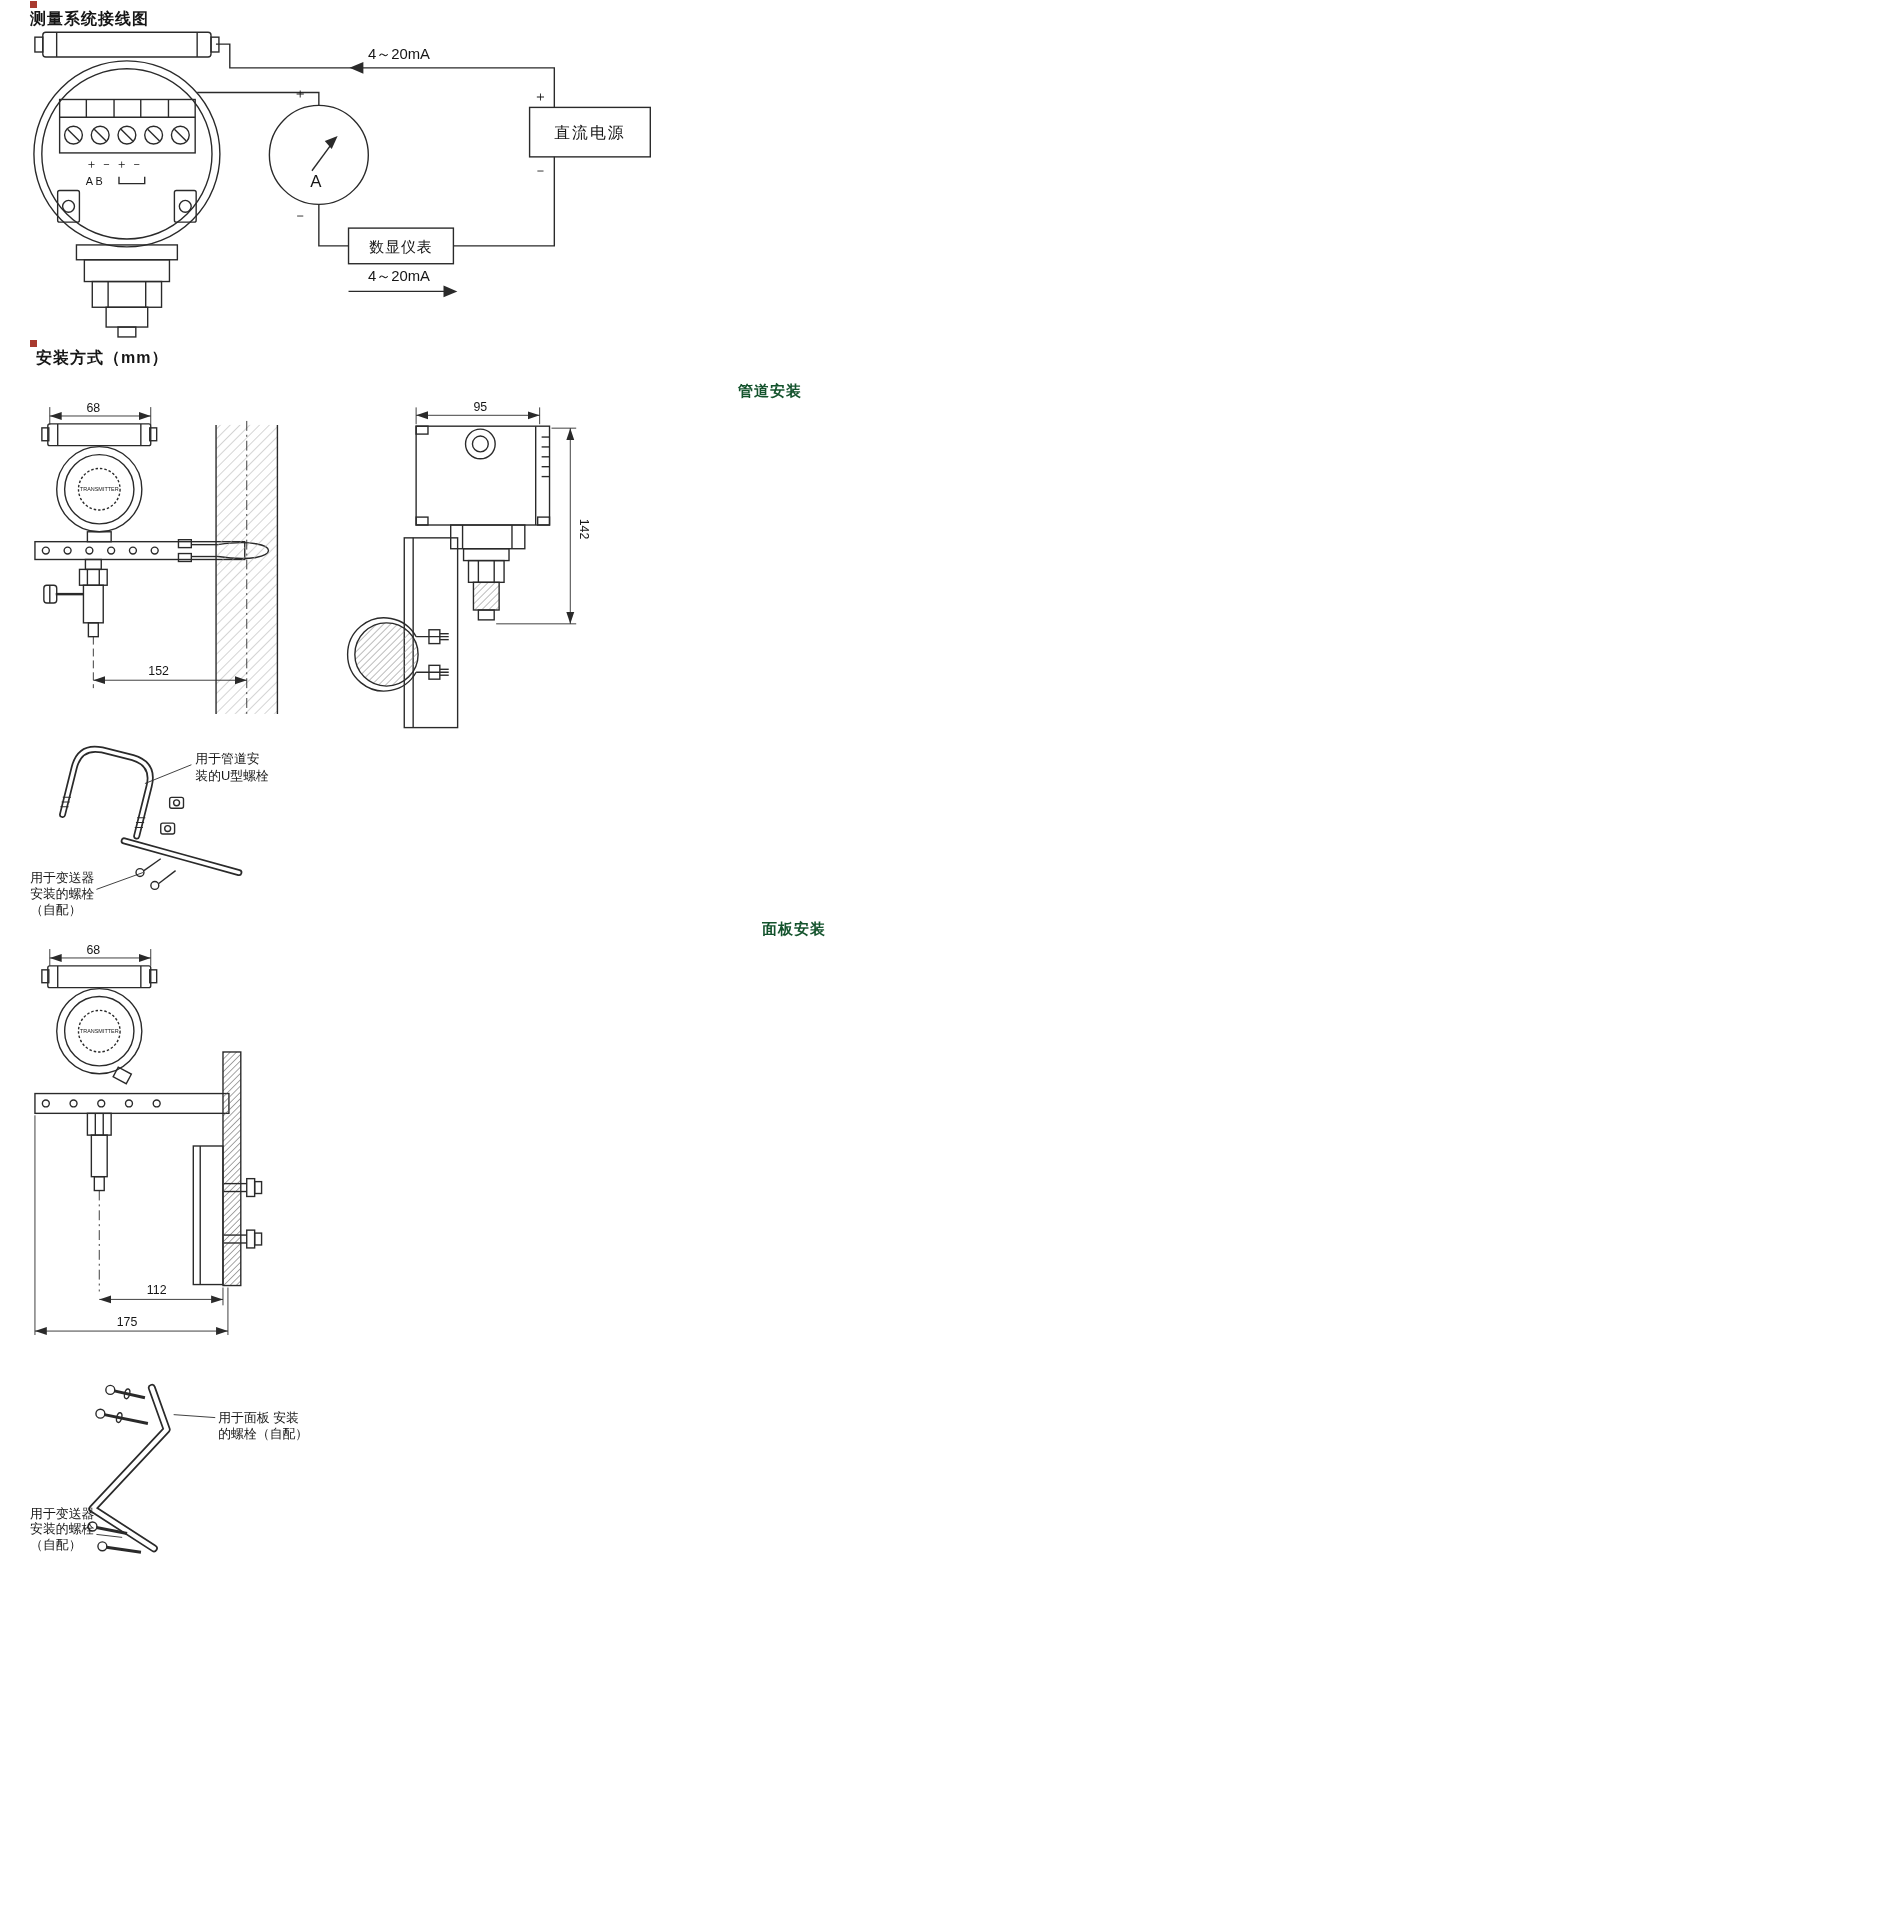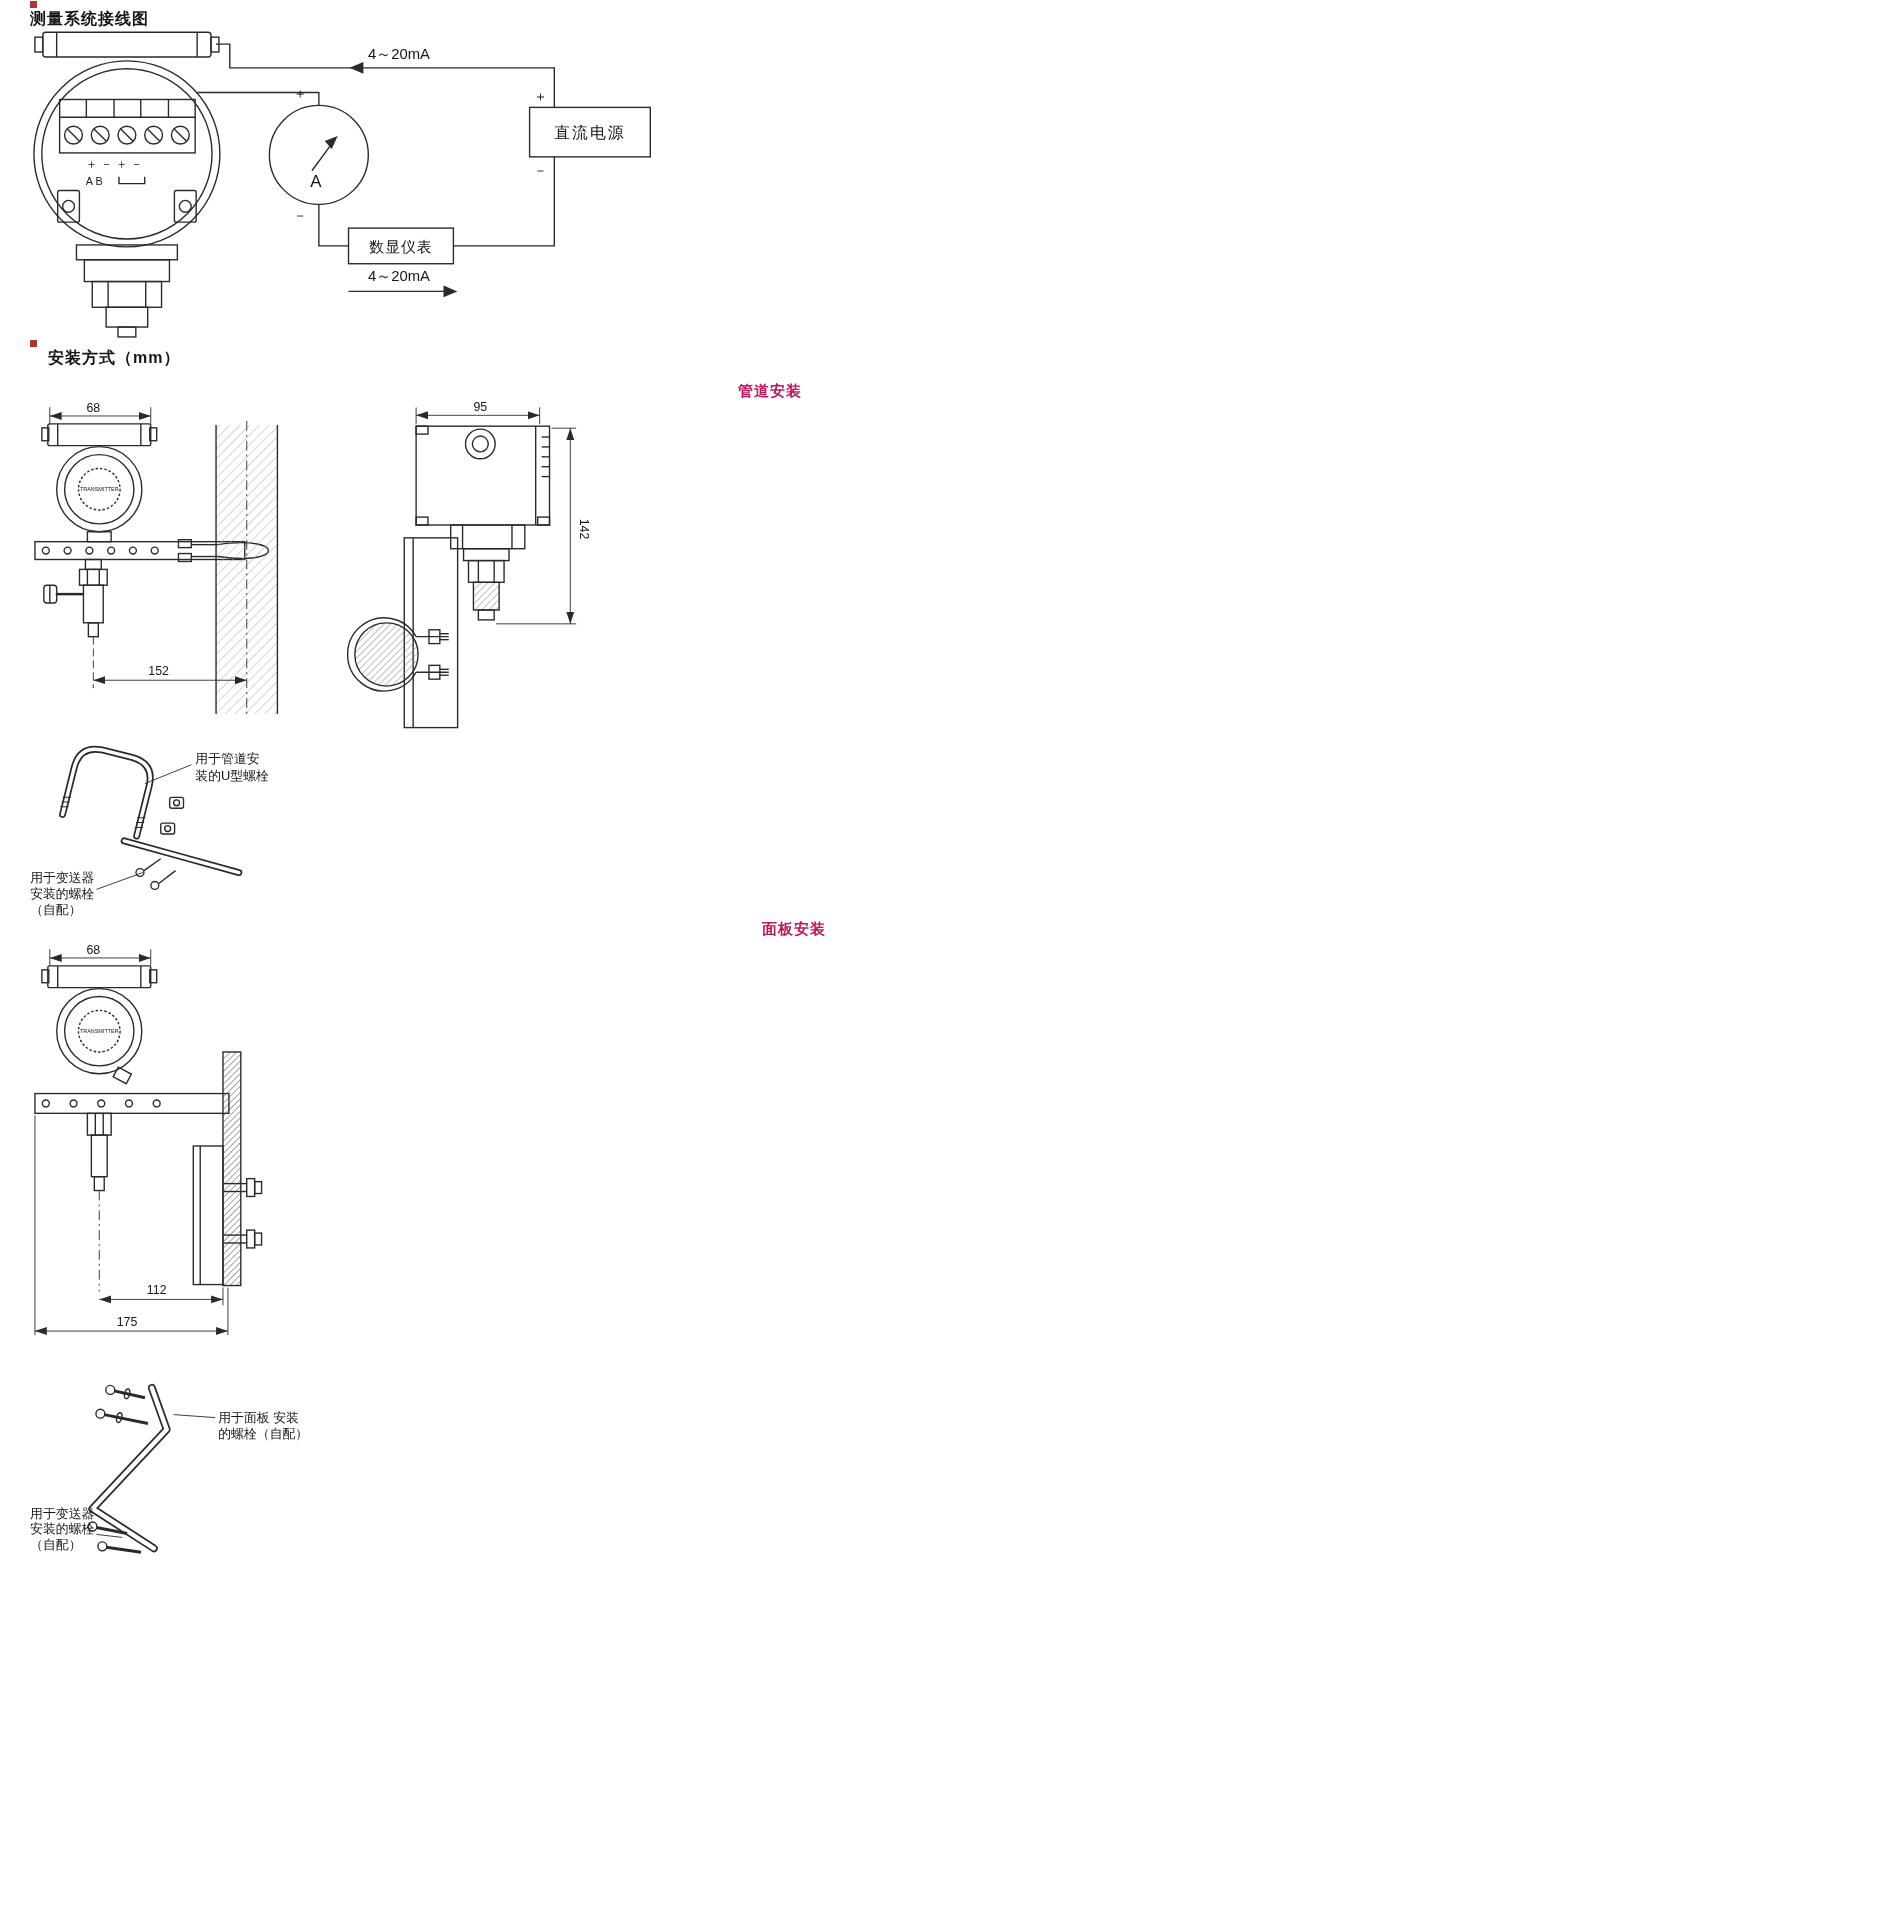--- a/index.html
+++ b/index.html
@@ -1,37 +1,37 @@
 <!DOCTYPE html>
 <html><head>
 <meta charset="utf-8">
 <style>
   * { margin:0; padding:0; box-sizing:border-box; }
   html,body { background:#ffffff; }
   body { font-family:"Liberation Sans","DejaVu Sans",sans-serif; color:#161616; }
   #canvas { position:relative; width:1901px; height:1930px; background:#ffffff; overflow:hidden; }
   .sec-marker { position:absolute; width:7px; height:7px; background:#a8392e; }
   .sec-title { position:absolute; font-size:16px; font-weight:700; color:#161616; letter-spacing:1px; white-space:nowrap; }
-  .sub-title { position:absolute; font-size:15px; font-weight:700; color:#be185d; letter-spacing:1px; white-space:nowrap; }
+  .sub-title { position:absolute; font-size:15px; font-weight:700; color:#14532d; letter-spacing:1px; white-space:nowrap; }
   svg.abs { position:absolute; overflow:visible; }
   svg text { font-family:"Liberation Sans","DejaVu Sans",sans-serif; fill:#161616; }
   .ln { stroke:#2a2a2a; fill:none; stroke-width:1.4; }
   .lnthin { stroke:#2a2a2a; fill:none; stroke-width:0.9; }
   .fillk { fill:#2a2a2a; stroke:none; }
 </style>
 </head>
 <body>
 
 <div id="canvas">
 
   <div class="sec-marker" style="left:30px; top:1px;"></div>
   <div class="sec-title" style="left:30px; top:9px;">测量系统接线图</div>
 
   <div class="sec-marker" style="left:30px; top:340px;"></div>
-  <div class="sec-title" style="left:48px; top:348px;">安装方式（mm）</div>
+  <div class="sec-title" style="left:36px; top:348px;">安装方式（mm）</div>
 
   <div class="sub-title" style="left:738px; top:382px;">管道安装</div>
   <div class="sub-title" style="left:738px; top:920px;margin-left:24px;">面板安装</div>
 
   <svg class="abs" style="left:25px; top:28px;" width="653" height="327" viewBox="0 0 660 330">
     <g class="ln">
       <rect x="18" y="4" width="170" height="25" rx="3"></rect>
       <rect x="10" y="9" width="8" height="15"></rect>
       <rect x="188" y="9" width="8" height="15"></rect>
       <line x1="32" y1="4" x2="32" y2="29"></line>

